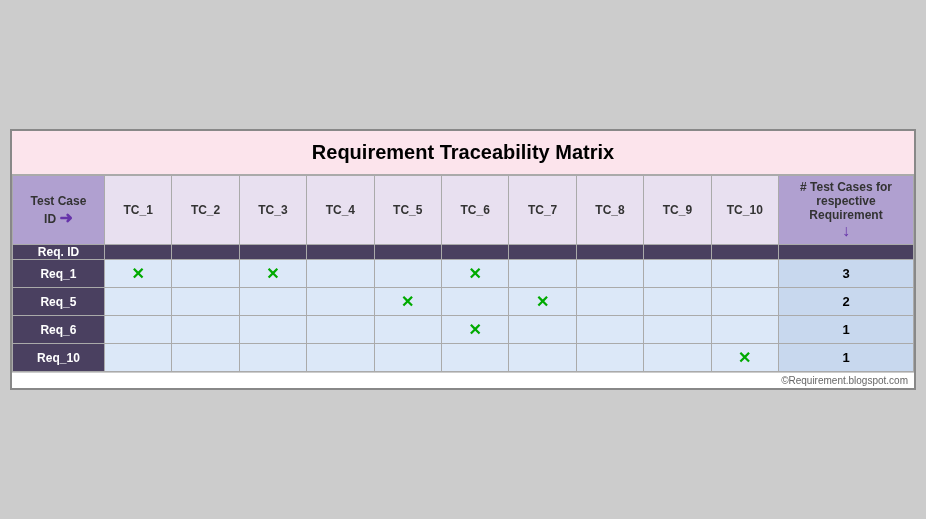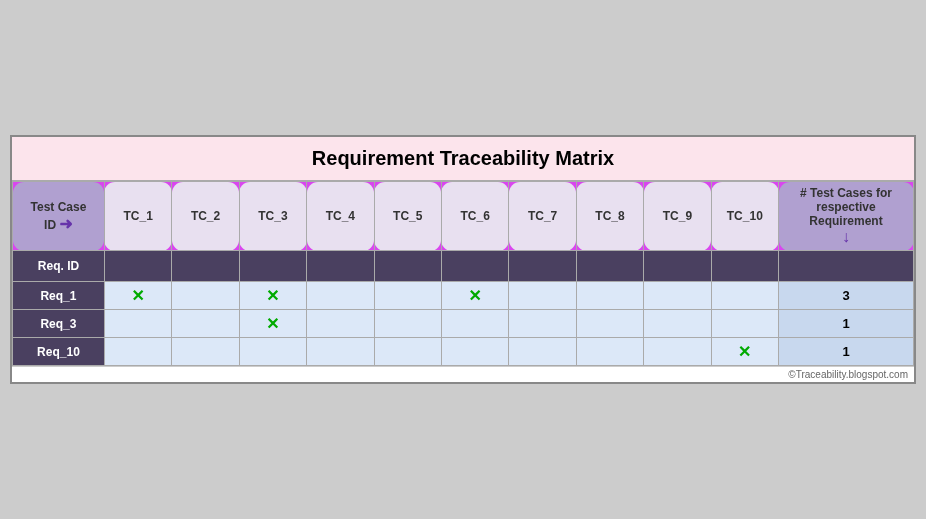--- a/index.html
+++ b/index.html
@@ -5,21 +5,21 @@
     * { box-sizing: border-box; margin: 0; padding: 0; }
     body {
       background: #ccc;
       display: flex;
       justify-content: center;
       align-items: center;
       min-height: 100vh;
       font-family: Arial, sans-serif;
     }
     .matrix-container {
-      background: #d946ef;
+      background: #e5e5e5;
       border: 2px solid #888;
       width: 906px;
     }
     .matrix-title {
       background: #fce4ec;
       text-align: center;
       font-size: 20px;
       font-weight: bold;
       padding: 10px;
       border-bottom: 1px solid #aaa;
@@ -31,21 +31,20 @@
     th, td {
       border: 1px solid #aaa;
       text-align: center;
       font-size: 12px;
       padding: 4px 2px;
     }
     .header-row th {
       background: #e8e0f0;
       font-weight: bold;
       color: #333;
-      border-radius: 11px;
     }
     .tc-id-header {
       background: #b0a0d0 !important;
       color: white;
       font-weight: bold;
       width: 75px;
       vertical-align: middle;
     }
     .tc-count-header {
       background: #b0a0d0 !important;
@@ -63,21 +62,21 @@
     .req-id-col {
       background: #4a4060;
       color: white;
       font-weight: bold;
       width: 75px;
     }
     .req-id-label {
       background: #4a4060;
       color: white;
       font-weight: bold;
-      padding: 8px 4px;
+      padding: 0 4px;
     }
     .data-row td {
       background: #dce8f8;
       height: 28px;
     }
     .data-row td.req-id-col {
       background: #4a4060;
       color: white;
     }
     .data-row td.count-cell {
@@ -163,27 +162,41 @@
           <td></td>
           <td></td>
           <td><span class="check-mark">✕</span></td>
           <td></td>
           <td></td>
           <td></td>
           <td></td>
           <td class="count-cell">3</td>
         </tr>
         <tr class="data-row">
-          <td class="req-id-col">Req_3</td>
-          <td></td>
-          <td></td>
-          <td><span class="check-mark">✕</span></td>
-          <td></td>
-          <td></td>
-          <td></td>
+          <td class="req-id-col">Req_5</td>
+          <td></td>
+          <td></td>
+          <td></td>
+          <td></td>
+          <td><span class="check-mark">✕</span></td>
+          <td></td>
+          <td><span class="check-mark">✕</span></td>
+          <td></td>
+          <td></td>
+          <td></td>
+          <td class="count-cell">2</td>
+        </tr>
+        <tr class="data-row">
+          <td class="req-id-col">Req_6</td>
+          <td></td>
+          <td></td>
+          <td></td>
+          <td></td>
+          <td></td>
+          <td><span class="check-mark">✕</span></td>
           <td></td>
           <td></td>
           <td></td>
           <td></td>
           <td class="count-cell">1</td>
         </tr>
         <tr class="data-row">
           <td class="req-id-col">Req_10</td>
           <td></td>
           <td></td>
@@ -192,14 +205,14 @@
           <td></td>
           <td></td>
           <td></td>
           <td></td>
           <td></td>
           <td><span class="check-mark">✕</span></td>
           <td class="count-cell">1</td>
         </tr>
       </tbody>
   </table>
-  <div class="watermark">©Traceability.blogspot.com</div>
+  <div class="watermark">©Requirement.blogspot.com</div>
 </div>
 
 </body></html>

